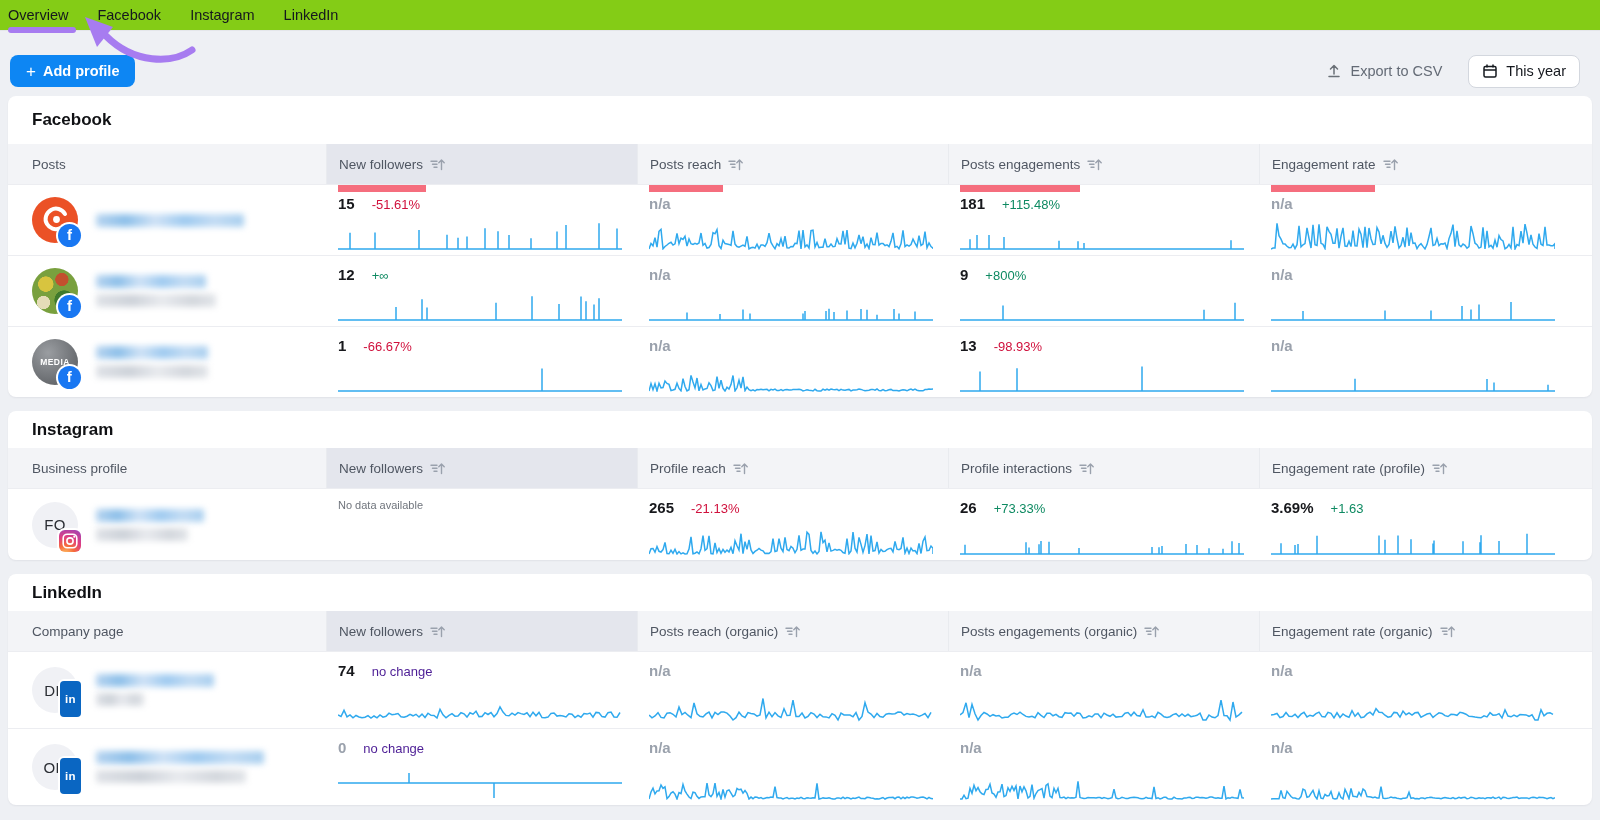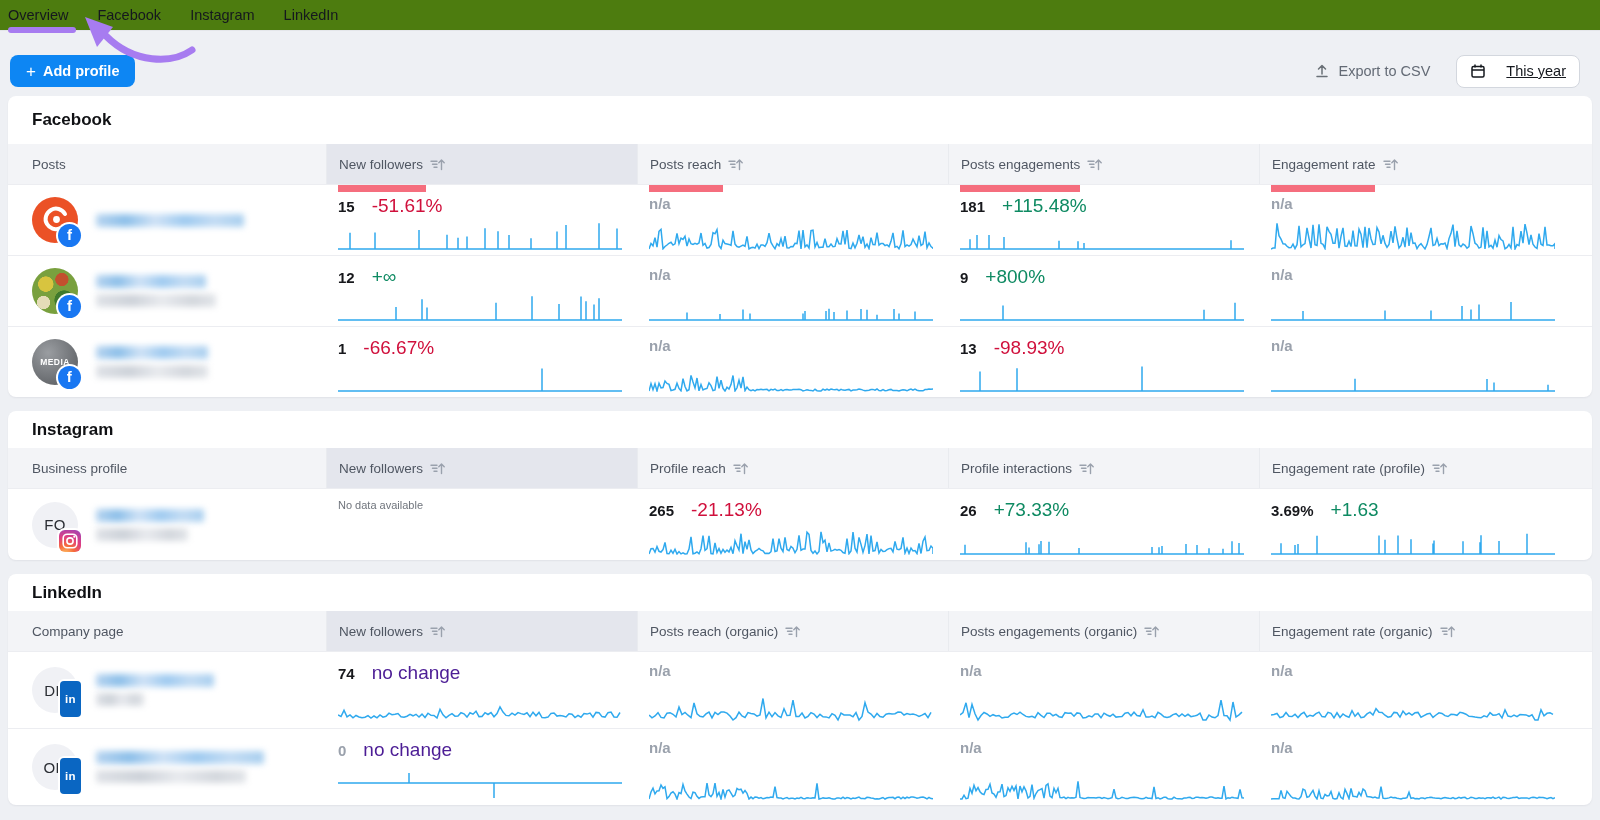--- a/index.html
+++ b/index.html
@@ -2,39 +2,39 @@
 <html><head>
 <meta charset="utf-8">
 <style>
   * { box-sizing: border-box; margin: 0; padding: 0; }
   html,body { width:1600px; height:820px; overflow:hidden; }
   body {
     font-family: "Liberation Sans","DejaVu Sans",sans-serif;
     background:#eef0f4; color:#15181e; position:relative;
   }
   
-  .tabbar{ background:#4d7c0f; height:31px; display:flex; align-items:center;
+  .tabbar{ background:#84cc16; height:31px; display:flex; align-items:center;
            border-bottom:1px solid #e4e6ea; padding-left:8px; position:relative; z-index:1;}
   .tab{ font-size:14.5px; color:#15181e; margin-right:29px; cursor:pointer; white-space:nowrap;}
   
   .annot-underline{ position:absolute; left:8px; top:27px; width:68px; height:6px;
     border-radius:3px; background:#a77cf0; z-index:12; }
   .annot-arrow{ position:absolute; left:0; top:0; z-index:12; pointer-events:none;}
   
   .toolbar{ display:flex; align-items:center; justify-content:space-between;
             margin:24px 20px 9px 10px; height:32px; }
   .btn-add{ display:flex; align-items:center; gap:7px; background:#0d86f3; color:#fff;
     border:none; border-radius:8px; height:32px; padding:0 16px; font-size:14.5px;
     font-weight:700; font-family:inherit; cursor:pointer;}
   .btn-add .plus{ font-size:17px; font-weight:400; line-height:1;}
   .toolbar-right{ display:flex; align-items:center; gap:26px;}
   .export{ display:flex; align-items:center; gap:8px; color:#636a75; font-size:14.5px; cursor:pointer;}
-  .btn-period{ display:flex; align-items:center; gap:20px; background:#fff; border:1px solid #d3d7de;
+  .btn-period{ display:flex; align-items:center; gap:8px; background:#fff; border:1px solid #d3d7de;
     border-radius:8px; height:33px; padding:0 13px; font-size:14.5px; color:#15181e;
-    font-family:inherit; cursor:pointer;text-decoration:underline;}
+    font-family:inherit; cursor:pointer;}
   
   #cards{ padding:0 8px; }
   .card{ background:#fff; border-radius:8px; margin-bottom:14px;
          box-shadow:0 1px 2px rgba(23,25,35,.06); overflow:hidden;}
   .card .title{ height:37px; display:flex; align-items:center; padding:0 24px;
     font-size:17px; font-weight:700; color:#101114;}
   .card.roomy .title{ height:48px; }
   .thead,.row{ display:grid; grid-template-columns:318px 311px 311px 311px 1fr; }
   .thead{ height:40px; }
   .hc{ background:#f3f4f7; display:flex; align-items:center; gap:7px;
@@ -69,21 +69,21 @@
   .namelines{ display:flex; flex-direction:column; gap:6px;}
   .nameline{ height:13px; border-radius:2px; filter:blur(3px);}
   .nameline.blue{ background:linear-gradient(90deg,#b7d4f0,#8cbfe9 20%,#cfe2f6 40%,#9ecaf0 60%,#c3dcf4 80%,#a9cfef);}
   .nameline.grey{ background:linear-gradient(90deg,#dfe2e7,#cdd2d9 30%,#e8eaee 55%,#d3d7dd 80%,#e2e5e9);}
   .metric{ position:relative; padding:10px 0 0 12px; }
   .metric .hbar{ position:absolute; top:0; left:12px; height:7px; background:#f56e7e;}
   .valline{ display:flex; align-items:baseline; gap:17px; white-space:nowrap;}
   .val{ font-size:15px; font-weight:700; color:#17181c;}
   .val.na{ color:#9aa1ac; }
   .val.muted{ color:#9aa1ac; }
-  .delta{ font-size:19px; }
+  .delta{ font-size:13px; }
   .delta.neg{ color:#d0103c; }
   .delta.pos{ color:#0e8a62; }
   .delta.flat{ color:#4c1d95; }
   .nodata{ font-size:11px; color:#70757d; }
   .spark{ position:absolute; left:12px; bottom:5px; width:284px; height:30px; }
   svg{ display:block; }
 </style>
 </head>
 <body>
 

